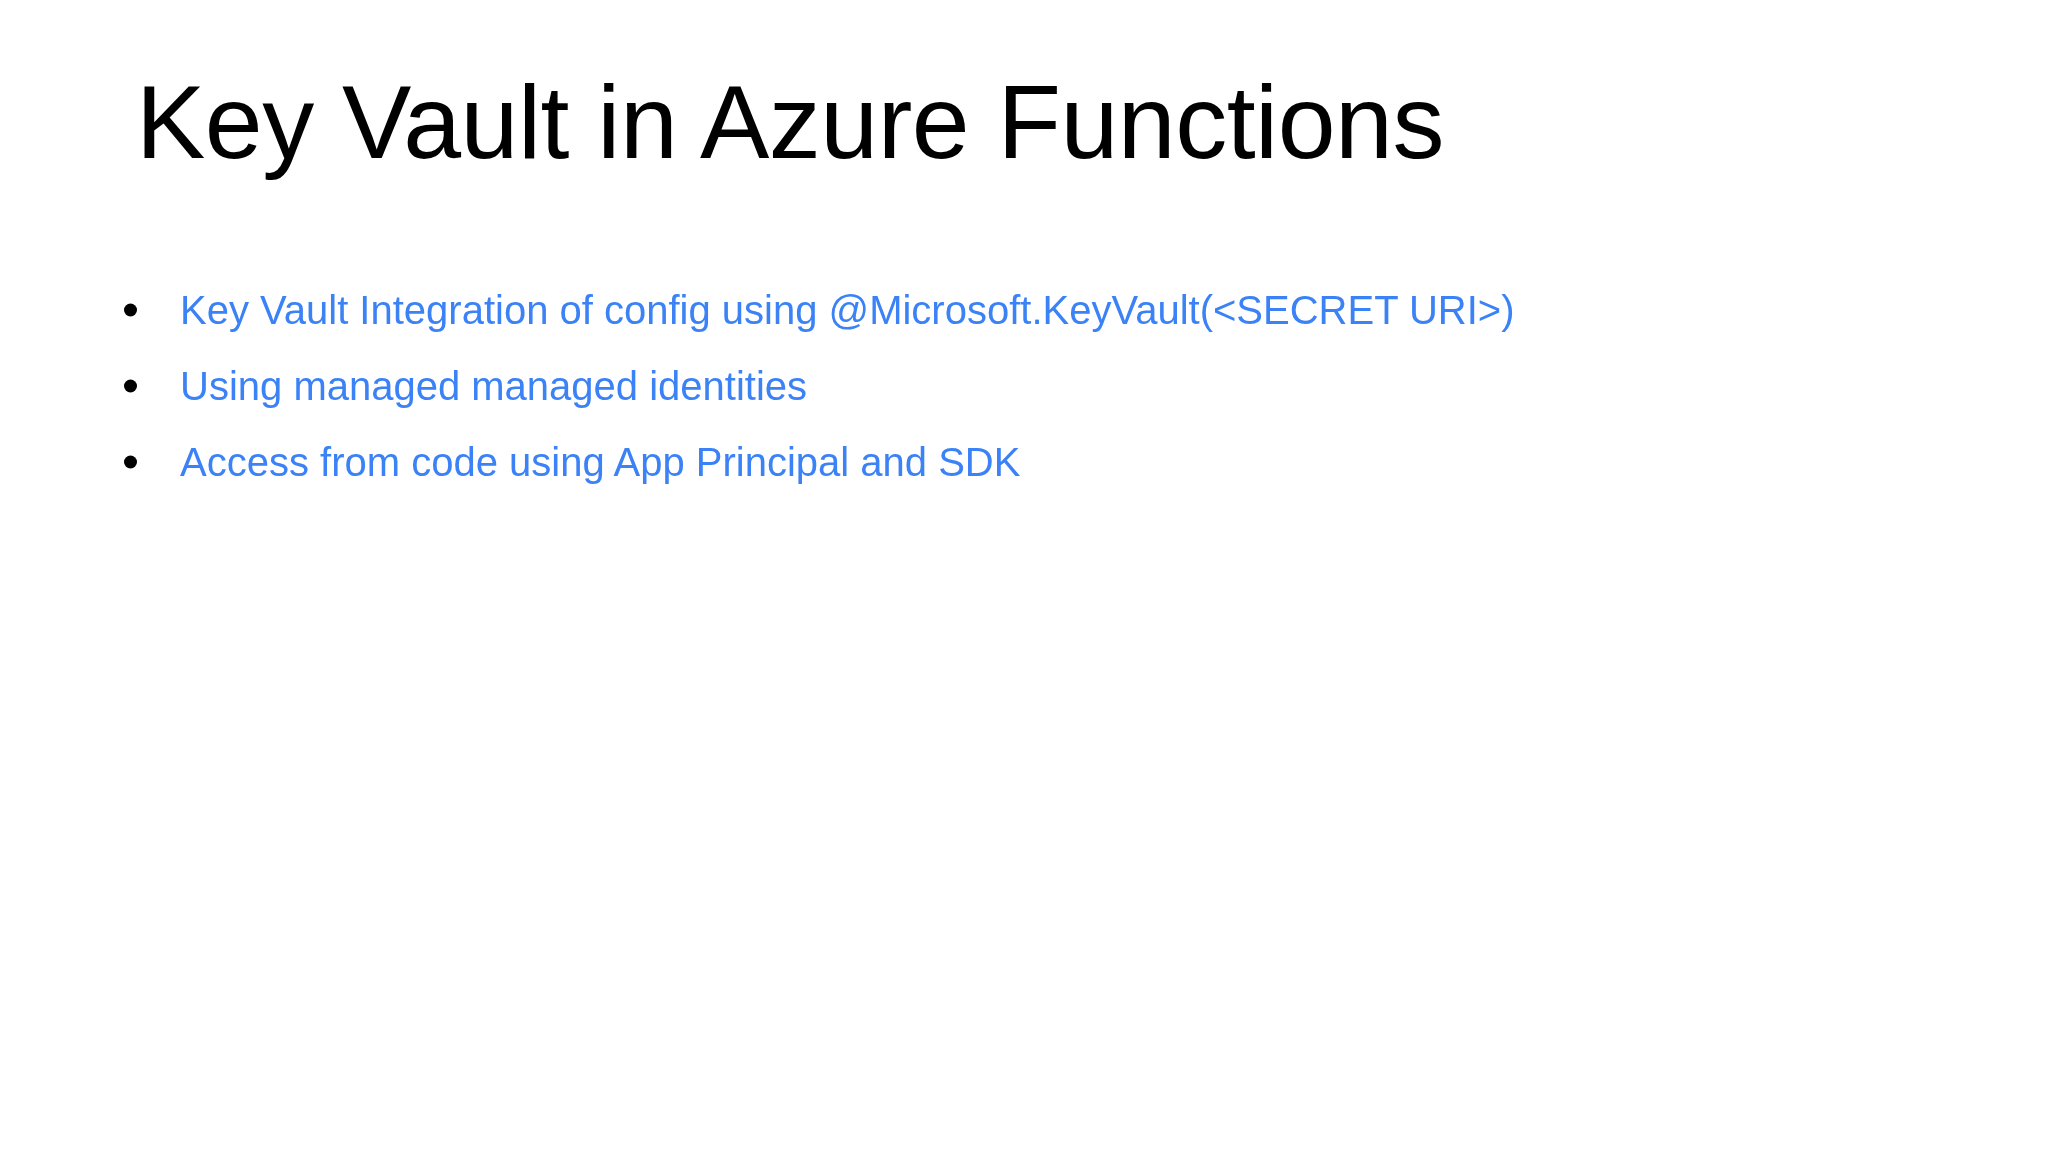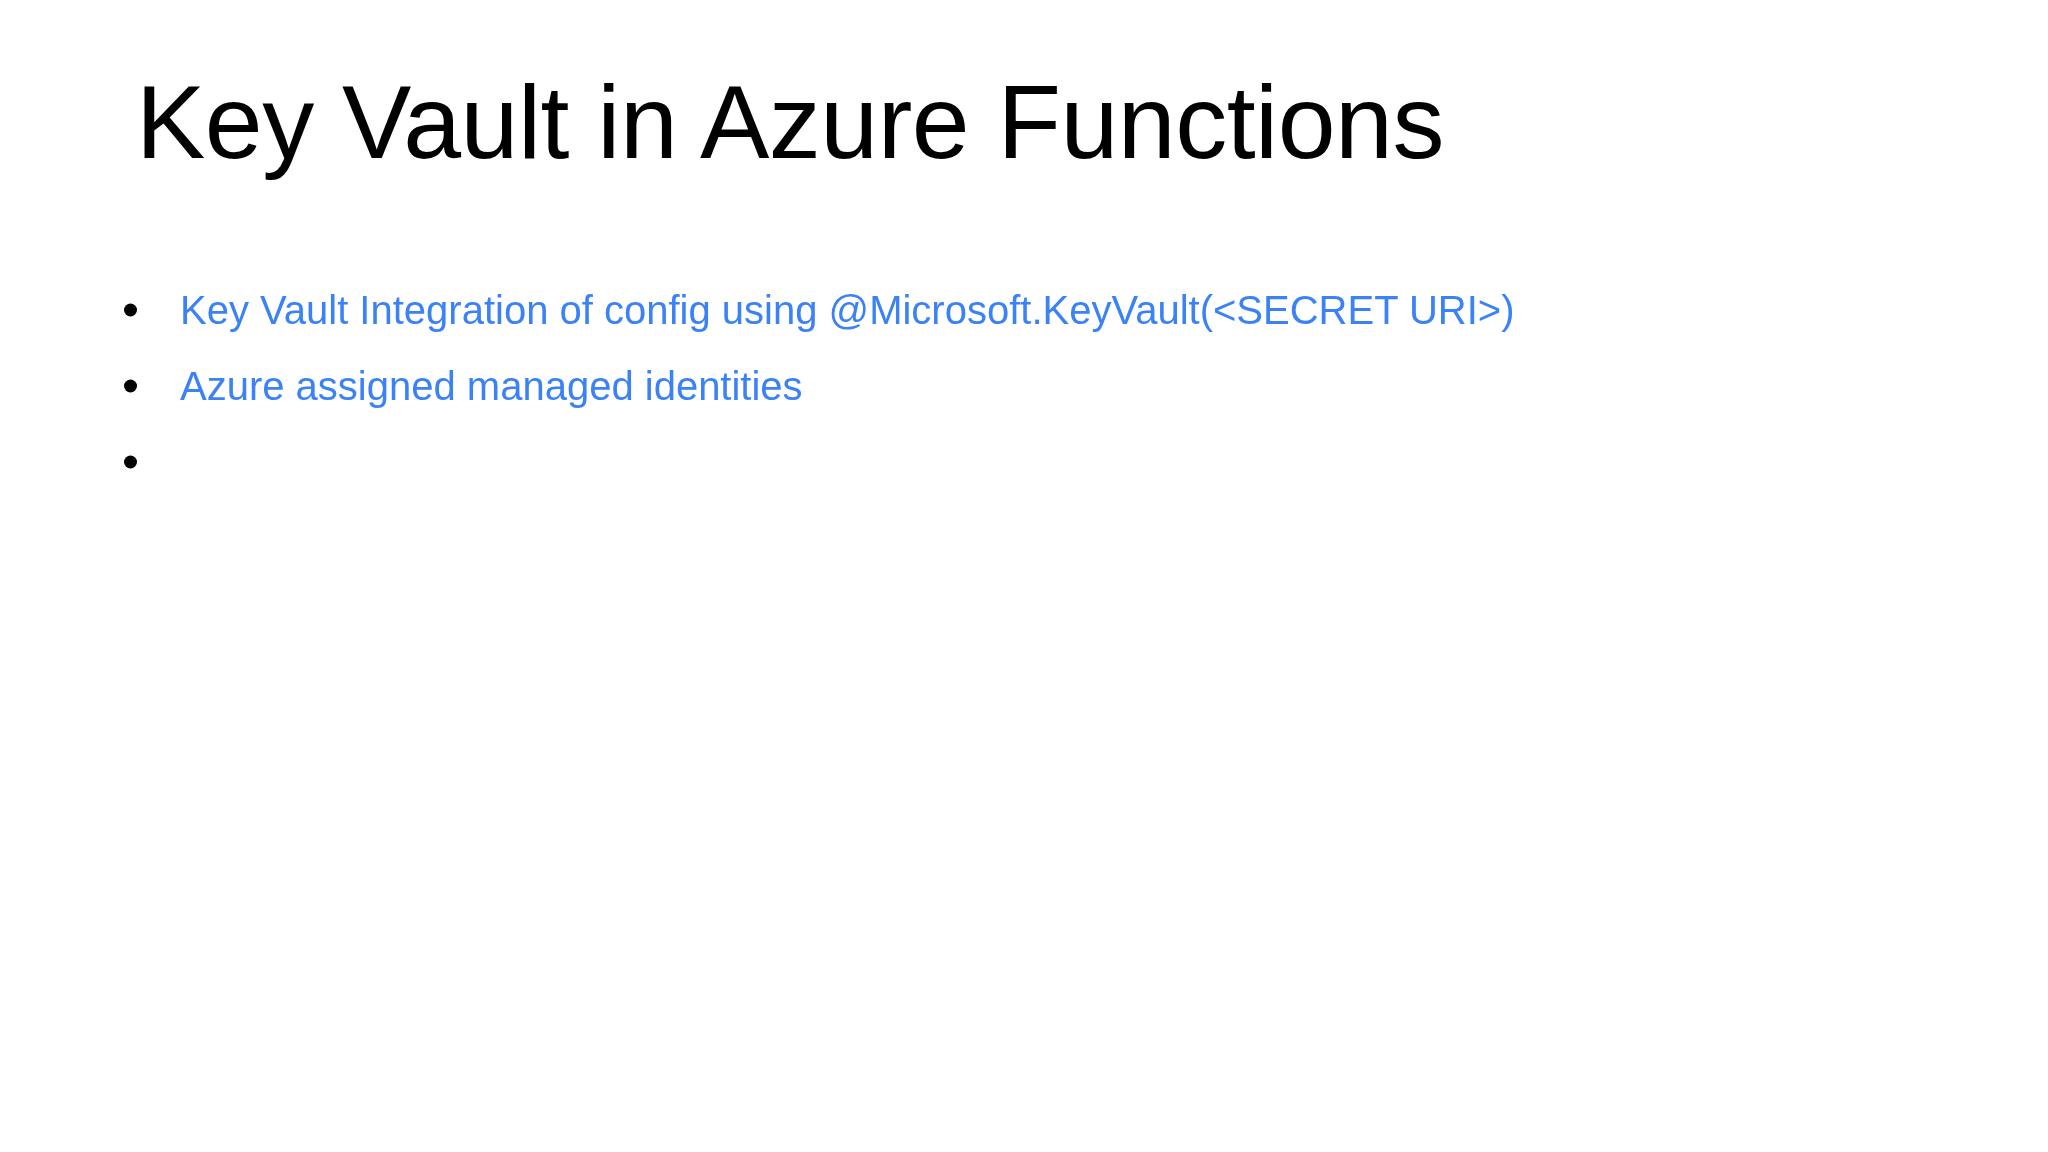--- a/index.html
+++ b/index.html
@@ -94,23 +94,24 @@
   <div id="body-block">
     <ul class="bullet-list">
 
       <li class="bullet-item">
         <span class="bullet-marker"></span>
         <span class="bullet-text">Key Vault Integration of config using @Microsoft.KeyVault(&lt;SECRET URI&gt;)</span>
       </li>
 
       <li class="bullet-item">
         <span class="bullet-marker"></span>
-        <span class="bullet-text">Azure assigned managed identities</span>
+        <span class="bullet-text">Using managed managed identities</span>
       </li>
 
       <li class="bullet-item">
         <span class="bullet-marker"></span>
+        <span class="bullet-text">Access from code using App Principal and SDK</span>
       </li>
 
     </ul>
   </div>
 
 </div>
 
 </body></html>

